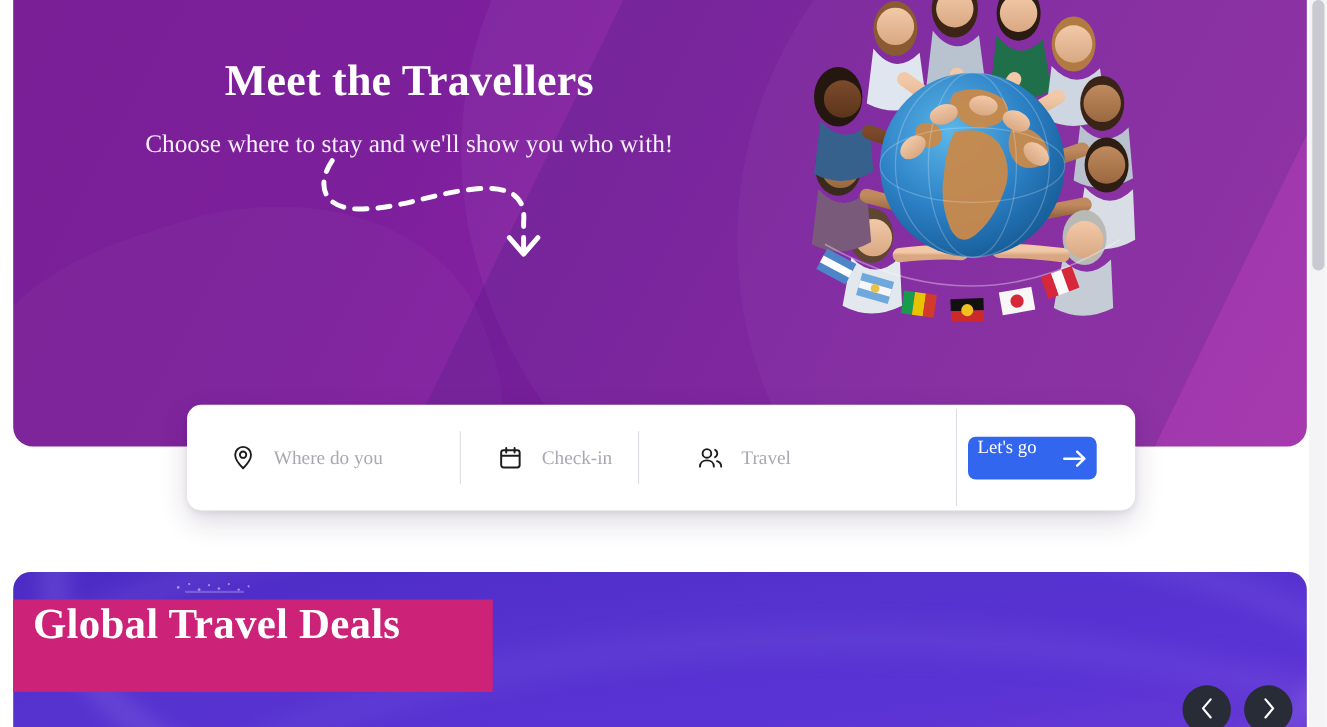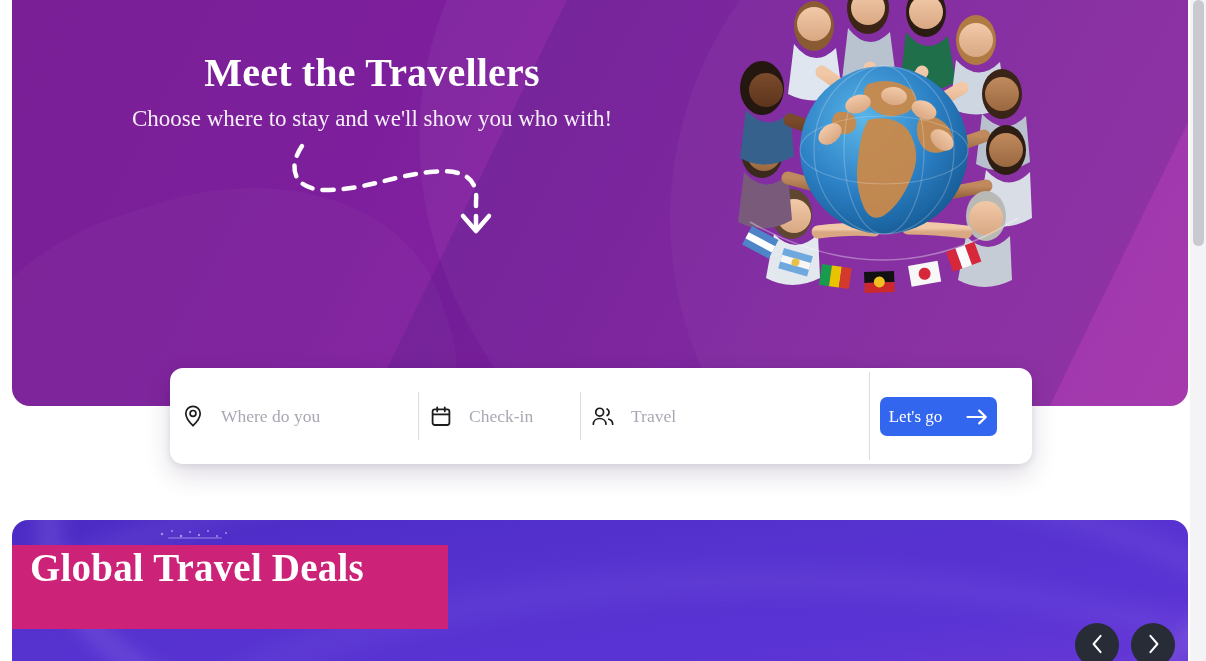--- a/index.html
+++ b/index.html
@@ -84,21 +84,21 @@
   .hero-title {
     font-size: 40px;
     font-weight: 700;
     color: #ffffff;
     letter-spacing: 0.2px;
     line-height: 1.06;
     white-space: nowrap;
     text-align: center;
   }
   .hero-subtitle {
-    margin-top: 12px;
+    margin-top: 24px;
     font-size: 23px;
     font-weight: 400;
     color: #f6eef8;
     white-space: nowrap;
   }
 
   .hero-arrow {
     position: absolute;
     left: 268px;
     top: 160px;
@@ -130,23 +130,24 @@
     box-shadow: 0 10px 26px rgba(35,10,60,0.16), 0 2px 6px rgba(35,10,60,0.08);
     display: flex;
     align-items: center;
     z-index: 20;
   }
 
   .search-field {
     display: flex;
     align-items: center;
     height: 56px;
-    padding: 0 14px 0 12px;
+    padding: 0 14px 0 26px;
     position: relative;
     flex: 0 0 auto;
+    justify-content: center;
   }
   .search-field + .search-field::before {
     content: "";
     position: absolute;
     left: 0;
     top: 4px;
     bottom: 4px;
     width: 1px;
     background: #dcdce2;
   }
@@ -187,21 +188,20 @@
     position: absolute;
     left: 710px;
     top: 29px;
     width: 117px;
     height: 39px;
     background: #3366ee;
     border: none;
     border-radius: 7px;
     color: #ffffff;
     display: flex;
-    align-items: center;
     justify-content: center;
     gap: 24px;
     cursor: pointer;
     font-family: "Liberation Serif", "DejaVu Serif", serif;
   }
   .lets-go-label { font-size: 17px; color: #ffffff; white-space: nowrap; }
   .lets-go-arrow { display: flex; align-items: center; }
 
   
   .deals {

